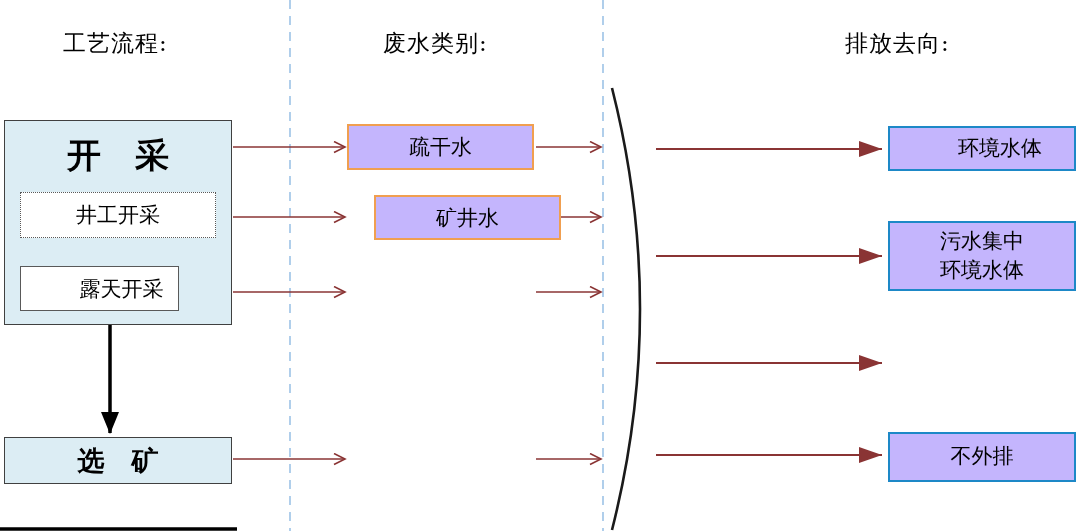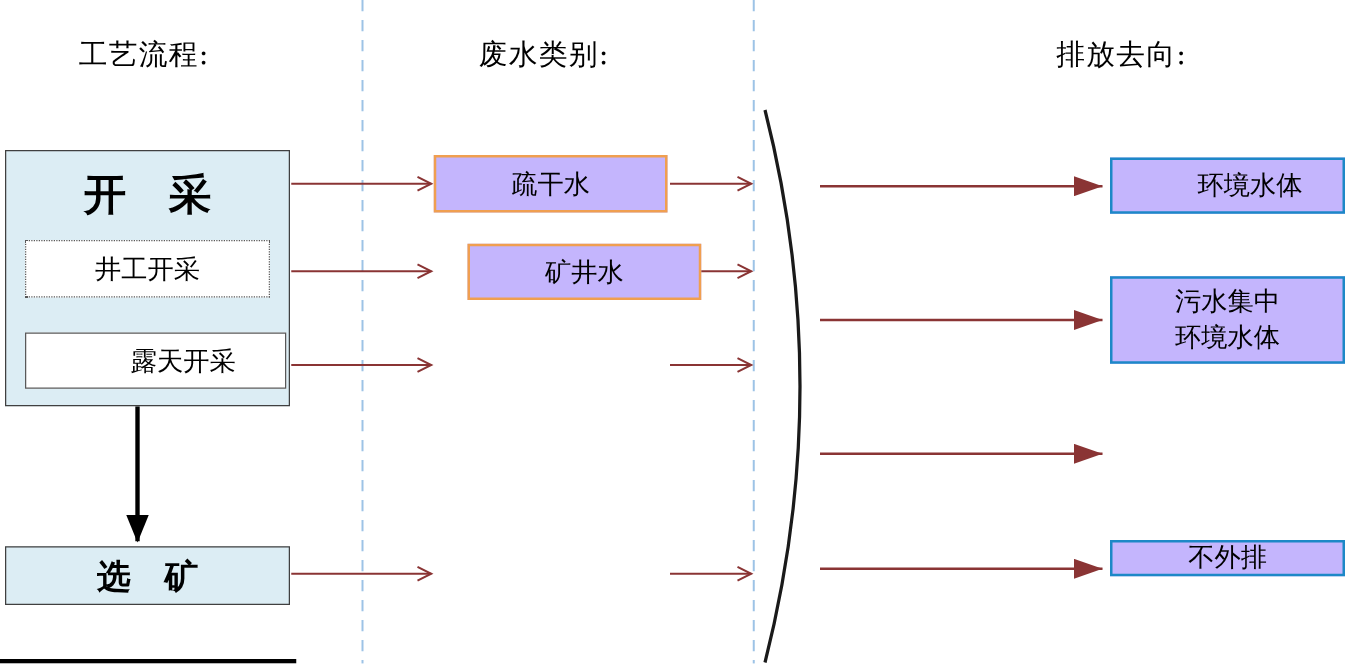--- a/index.html
+++ b/index.html
@@ -47,38 +47,38 @@
   }
   .inner-box {
     position:absolute;
     background:#ffffff;
     display:flex; align-items:center; justify-content:center;
     font-size:21px;
     box-sizing:border-box;
     text-align:right;
   }
   #underground-box { left:15px; top:71px;  width:196px; height:46px; border:1.5px dotted #595959; }
-  #openpit-box     { left:15px; top:145px; width:209px; height:45px; border:1px solid #595959;padding-left:44px; }
+  #openpit-box     { left:15px; top:145px; width:159px; height:45px; border:1px solid #595959;padding-left:44px; }
 
   #beneficiation-box {
     left:4px; top:437px; width:228px; height:47px;
     font-size:27px; font-weight:bold;
   }
 
   .mid-box   { border:2px solid #f09f50; }
   #w0 { left:347px; top:124px; width:187px; height:46px; }
   #w1 { left:347px; top:195px; width:187px; height:45px;margin-left:27px; }
   #w2 { left:347px; top:269px; width:187px; height:46px; }
   #w3 { left:347px; top:437px; width:187px; height:45px; }
 
   .right-box { border:2px solid #1d88c7; white-space:pre-line; line-height:1.4; }
   #d0 { left:888px; top:126px; width:188px; height:45px;padding-left:36px; }
   #d1 { left:888px; top:221px; width:188px; height:70px; }
   #d2 { left:888px; top:341px; width:188px; height:45px; }
-  #d3 { left:888px; top:432px; width:188px; height:29px;text-align:right; }
+  #d3 { left:888px; top:432px; width:188px; height:50px;text-align:right; }
 </style>
 </head>
 <body>
 
 <div class="canvas">
 
   <svg class="overlay" viewBox="0 0 1079 531">
     <defs>
       <marker id="openArrow" markerUnits="userSpaceOnUse" markerWidth="14" markerHeight="14" refX="12" refY="6.5" orient="auto">
         <path d="M1,1 L12,6.5 L1,12" fill="none" stroke="#8a3434" stroke-width="1.6"></path>

